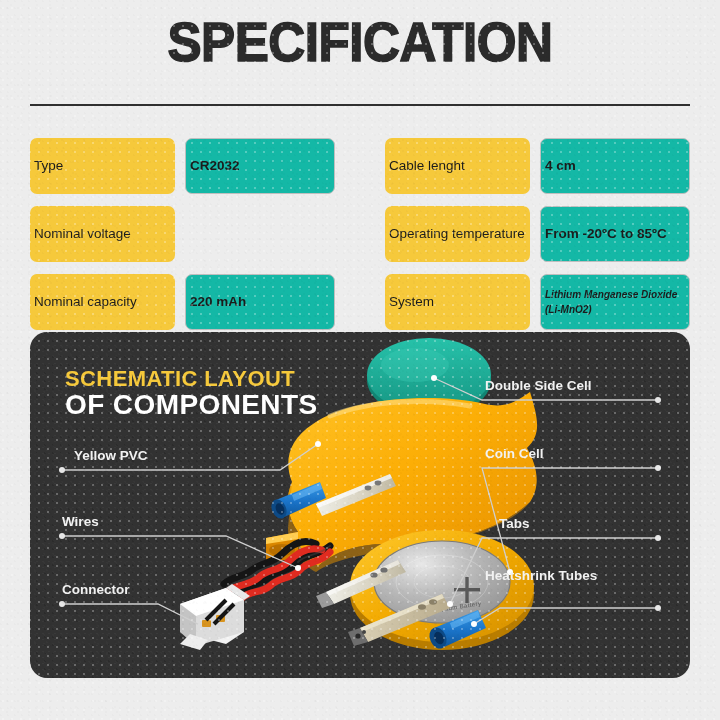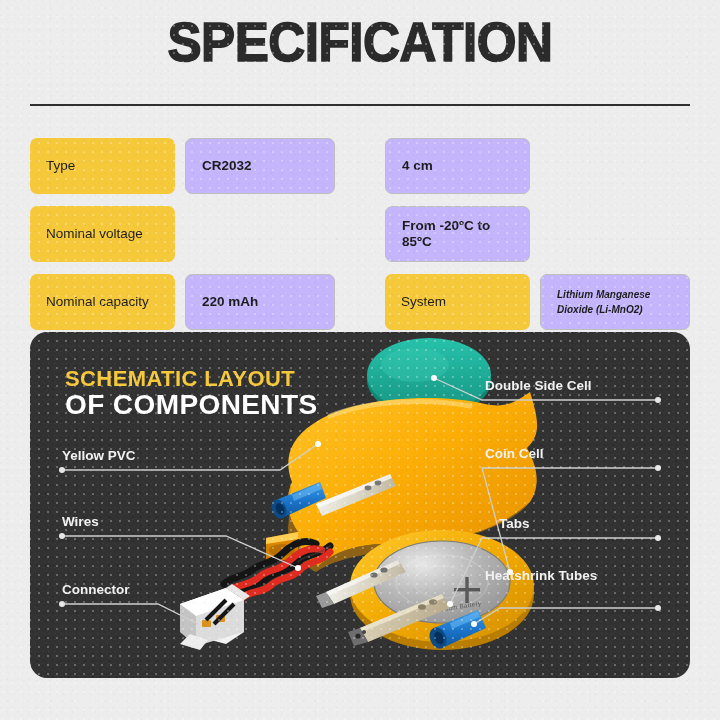--- a/index.html
+++ b/index.html
@@ -68,31 +68,31 @@
   .spec-row {
     display: grid;
     grid-template-columns: 145px 1fr;
     column-gap: 10px;
     height: 56px;
   }
   .spec-key, .spec-val {
     border-radius: 7px;
     display: flex;
     align-items: center;
-    padding: 0 16px;
+    padding: 0 4px;
     font-size: 13.5px;
     line-height: 16px;
   }
   .spec-key {
     background: #f6c93b;
     color: #1c1c1c;
     font-weight: 400;
   }
   .spec-val {
-    background: #c4b5fd;
+    background: #14b8a6;
     border: 1px solid #bfbfbf;
     color: #1c1c1c;
     font-weight: 700;
   }
   .spec-val.small { font-size: 10px; line-height: 15px; font-style: italic; }
 
   
   .panel {
     position: absolute;
     left: 30px;
@@ -181,23 +181,25 @@
     <div class="spec-row">
       <div class="spec-key">Nominal capacity</div>
       <div class="spec-val">220 mAh</div>
     </div>
   </div>
 
   <div></div>
 
   <div class="spec-col">
     <div class="spec-row">
+      <div class="spec-key">Cable lenght</div>
       <div class="spec-val">4 cm</div>
     </div>
     <div class="spec-row">
+      <div class="spec-key">Operating temperature</div>
       <div class="spec-val">From -20ºC to 85ºC</div>
     </div>
     <div class="spec-row">
       <div class="spec-key">System</div>
       <div class="spec-val small">Lithium Manganese Dioxide (Li-MnO2)</div>
     </div>
   </div>
 
 </div>
 
@@ -390,21 +392,21 @@
     </g>
   </svg>
 
   <div class="panel-noise"></div>
 
   <div class="panel-heading">
     <div class="line1">SCHEMATIC LAYOUT</div>
     <div class="line2">OF COMPONENTS</div>
   </div>
 
-  <div class="callout" style="left:32px; top:116px;text-align:right;">Yellow PVC</div>
+  <div class="callout" style="left:44px; top:116px;text-align:right;">Yellow PVC</div>
   <div class="callout" style="left:32px; top:182px;">Wires</div>
   <div class="callout" style="left:32px; top:250px;">Connector</div>
 
   <div class="callout" style="left:455px; top:46px;">Double Side Cell</div>
   <div class="callout" style="left:455px; top:114px;text-align:right;">Coin Cell</div>
   <div class="callout" style="left:469px; top:184px;">Tabs</div>
   <div class="callout" style="left:455px; top:236px;">Heatshrink Tubes</div>
 
 </div>
 

